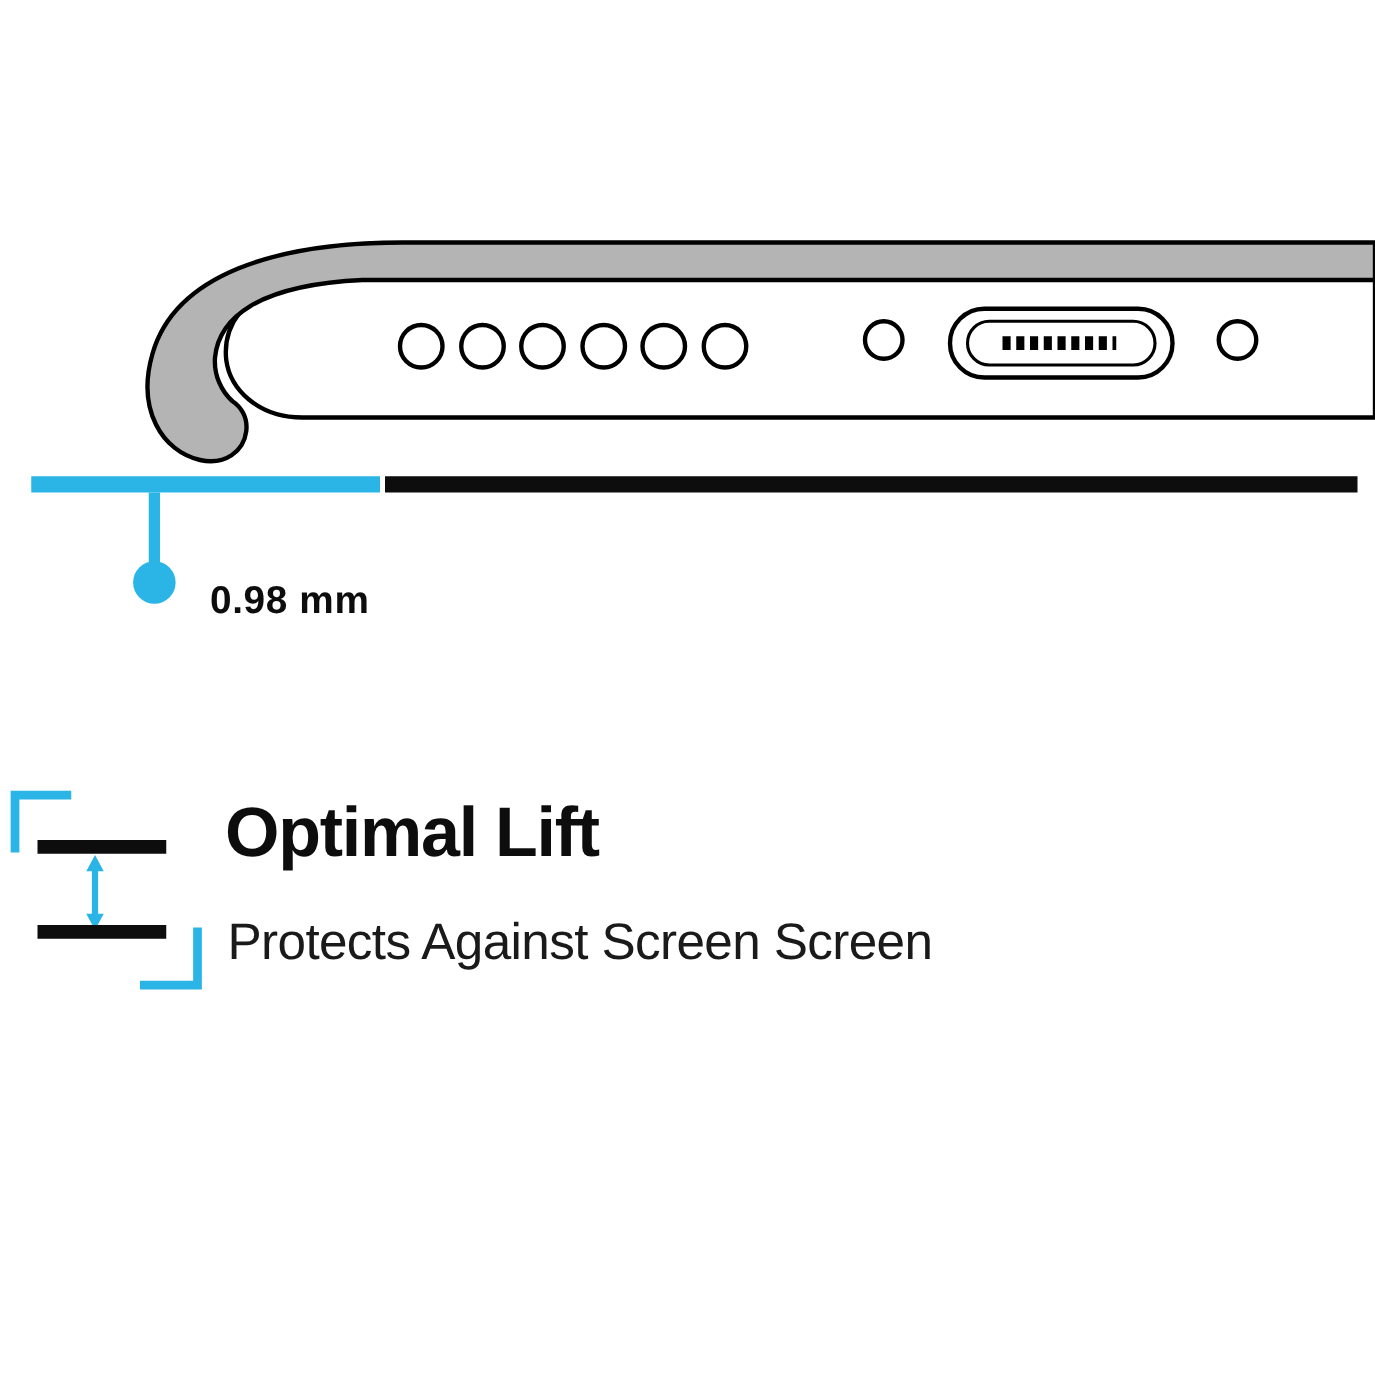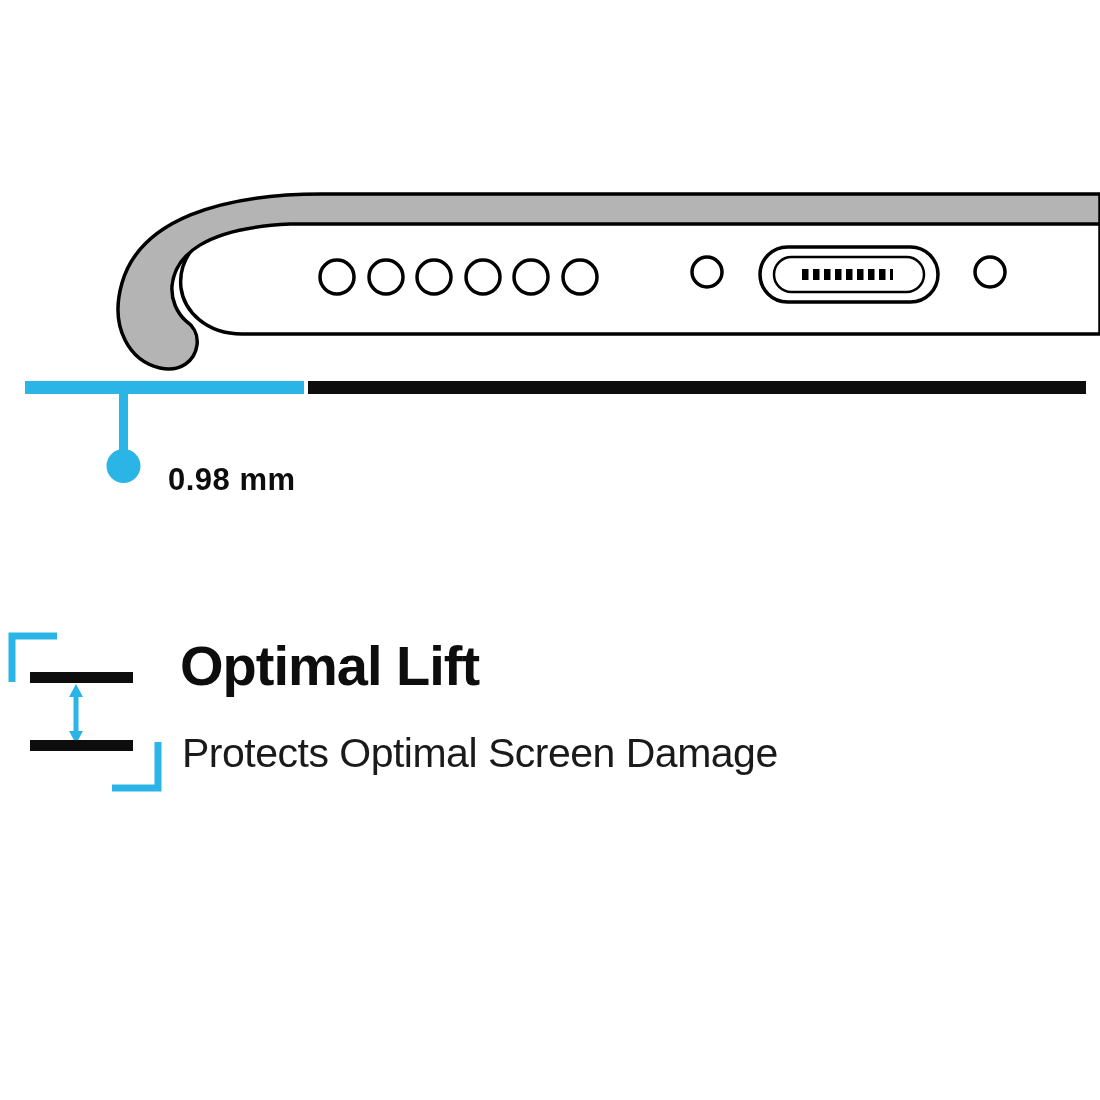--- a/index.html
+++ b/index.html
@@ -109,13 +109,13 @@
     <polygon points="76,122 69,109 83,109" class="cyan-fill"></polygon>
   </g>
 
   <rect x="30" y="118" width="103" height="11" fill="#0d0d0d"></rect>
 
   <path d="M 112 166 L 158 166 L 158 120" fill="none" class="cyan-stroke" stroke-width="7"></path>
 </svg>
 
 <div id="feature-title" class="abs">Optimal Lift</div>
 
-<div id="feature-subtitle" class="abs">Protects Optimal Screen Damage</div>
+<div id="feature-subtitle" class="abs">Protects Against Screen Screen</div>
 
 </body></html>

